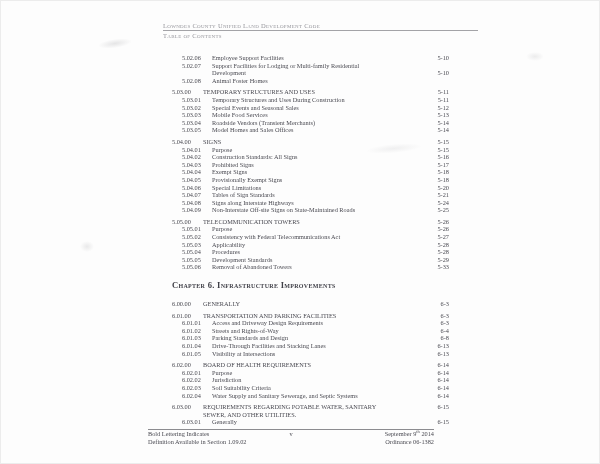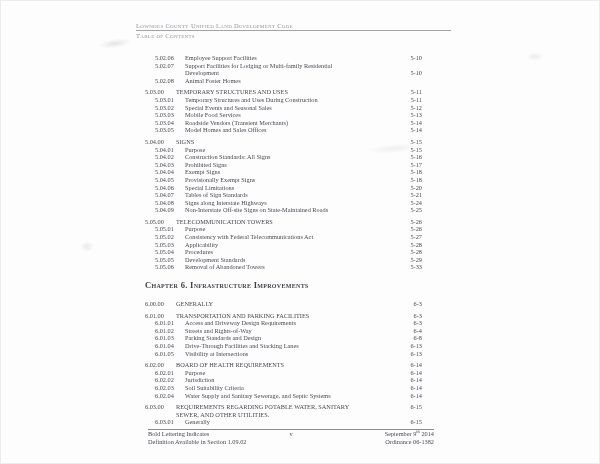--- a/index.html
+++ b/index.html
@@ -6,21 +6,21 @@
   .canvas {
     position:relative; width:600px; height:464px;
     background:var(--paper, #fdfdfd);
     box-shadow: inset 0 0 0 1px #ececec;
     overflow:hidden;
     font-family:"Liberation Serif", serif;
     color:var(--ink, #4a4a52);
   }
   
   .doc {
-    position:absolute; left:136px; top:21px; width:315px;
+    position:absolute; left:163px; top:21px; width:315px;
   }
   .hdr-title {
     font-size:6.5px; line-height:9px; letter-spacing:0.3px;
     font-variant:small-caps;
     color:var(--muted, #95959b);
     border-bottom:1px solid #a3a3a7;
     white-space:nowrap;
   }
   .hdr-sub {
     font-size:6.5px; line-height:9px; letter-spacing:0.3px;

